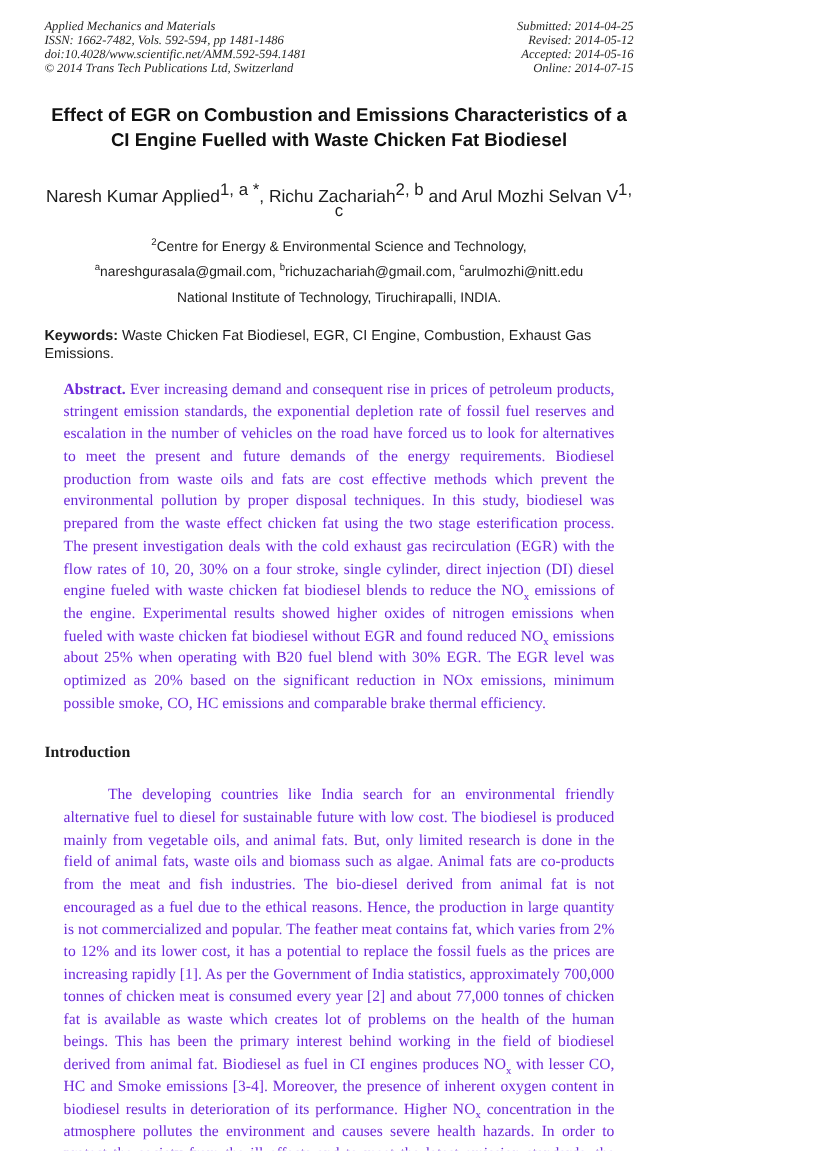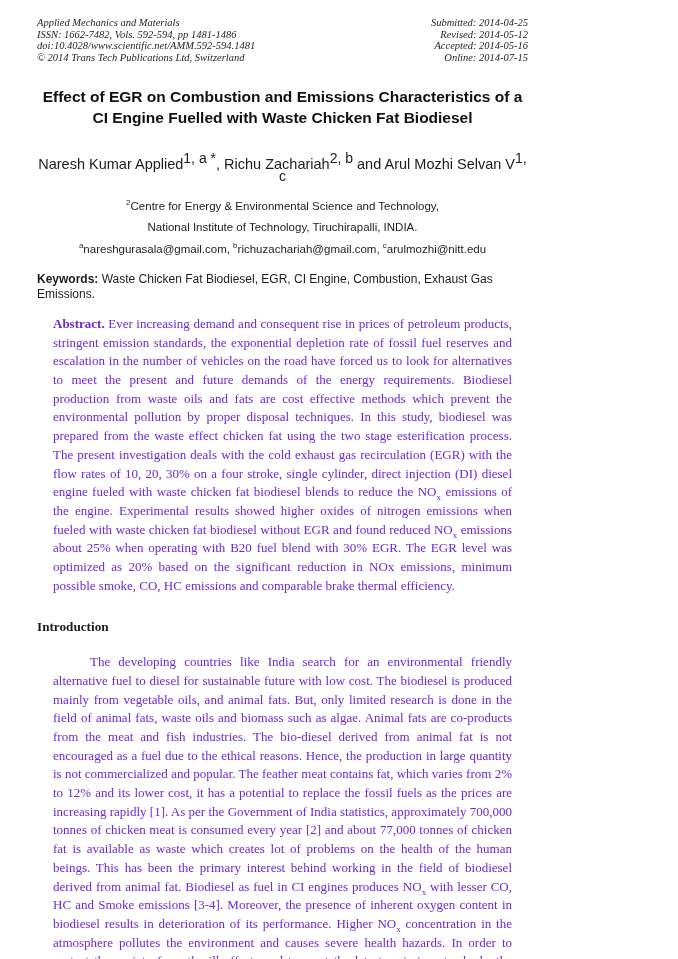--- a/index.html
+++ b/index.html
@@ -83,22 +83,22 @@
       <div>Accepted: 2014-05-16</div>
       <div>Online: 2014-07-15</div>
     </div>
   </header>
 
   <h1 class="title">Effect of EGR on Combustion and Emissions Characteristics of a CI Engine Fuelled with Waste Chicken Fat Biodiesel</h1>
 
   <p class="authors"><span>Naresh Kumar Applied</span><sup>1, a *</sup><span>, </span><span>Richu Zachariah</span><sup>2, b</sup><span> and </span><span>Arul Mozhi Selvan V</span><sup>1, c</sup></p>
 
   <p class="affil"><sup>2</sup><span>Centre for Energy &amp; Environmental Science and Technology,</span></p>
+  <p class="affil"><sup>a</sup><span>nareshgurasala@gmail.com, </span><sup>b</sup><span>richuzachariah@gmail.com, </span><sup>c</sup><span>arulmozhi@nitt.edu</span></p>
   <p class="affil"><span>National Institute of Technology, Tiruchirapalli, INDIA.</span></p>
-  <p class="affil"><sup>a</sup><span>nareshgurasala@gmail.com, </span><sup>b</sup><span>richuzachariah@gmail.com, </span><sup>c</sup><span>arulmozhi@nitt.edu</span></p>
 
   <p class="keywords"><b>Keywords:</b> Waste Chicken Fat Biodiesel, EGR, CI Engine, Combustion, Exhaust Gas Emissions.</p>
 
   <p class="body-text abstract"><b>Abstract.</b> Ever increasing demand and consequent rise in prices of petroleum products, stringent emission standards, the exponential depletion rate of fossil fuel reserves and escalation in the number of vehicles on the road have forced us to look for alternatives to meet the present and future demands of the energy requirements. Biodiesel production from waste oils and fats are cost effective methods which prevent the environmental pollution by proper disposal techniques.  In this study, biodiesel was prepared from the waste effect chicken fat using the two stage esterification process. The present investigation deals with the cold exhaust gas recirculation (EGR) with the flow rates of 10, 20, 30% on a four stroke, single cylinder, direct injection (DI) diesel engine fueled with waste chicken fat biodiesel blends to reduce the NO<sub>x</sub> emissions of the engine. Experimental results showed higher oxides of nitrogen emissions when fueled with waste chicken fat biodiesel without EGR and found reduced NO<sub>x</sub> emissions about 25% when operating with B20 fuel blend with 30% EGR. The EGR level was optimized as 20% based on the significant reduction in NOx emissions, minimum possible smoke, CO, HC emissions and comparable brake thermal efficiency.</p>
 
   <h2 class="section-heading">Introduction</h2>
   <p class="body-text intro">The developing countries like India search for an environmental friendly alternative fuel to diesel for sustainable future with low cost. The biodiesel is produced mainly from vegetable oils, and animal fats. But, only limited research is done in the field of animal fats, waste oils and biomass such as algae. Animal fats are co-products from the meat and fish industries. The bio-diesel derived from animal fat is not encouraged as a fuel due to the ethical reasons. Hence, the production in large quantity is not commercialized and popular. The feather meat contains fat, which varies from 2% to 12% and its lower cost, it has a potential to replace the fossil fuels as the prices are increasing rapidly [1]. As per the Government of India statistics, approximately 700,000 tonnes of chicken meat is consumed every year [2] and about 77,000 tonnes of chicken fat is available as waste which creates lot of problems on the health of the human beings. This has been the primary interest behind working in the field of biodiesel derived from animal fat. Biodiesel as fuel in CI engines produces NO<sub>x</sub> with lesser CO, HC and Smoke emissions [3-4]. Moreover, the presence of inherent oxygen content in biodiesel results in deterioration of its performance. Higher NO<sub>x</sub> concentration in the atmosphere pollutes the environment and causes severe health hazards. In order to protect the society from the ill effects and to meet the latest emission standards, the NO<sub>x</sub> emission should be brought down by many folds. Different methods used to reduce NOx from diesel engines are exhaust gas recirculation, retarded injection timing, staged injection of fuel, water injection, exhaust catalysts and reduction of pre-mixed burn fraction by reducing ignition delay. Among the above methods, exhaust gas recirculation (EGR) is one of the most effective techniques currently being adopted for reducing NOx emission from I.C. engines [5-6]. EGR involves diverting a fraction of the exhaust gas into the intake manifold where the recirculation exhaust gas mixes with the incoming air before being inducted into the combustion chamber [7-8]. The recirculation of exhaust gases increases the total heat capacity of the working gases in the engine cylinder and thus lowers</p>
 
 </div>
 

